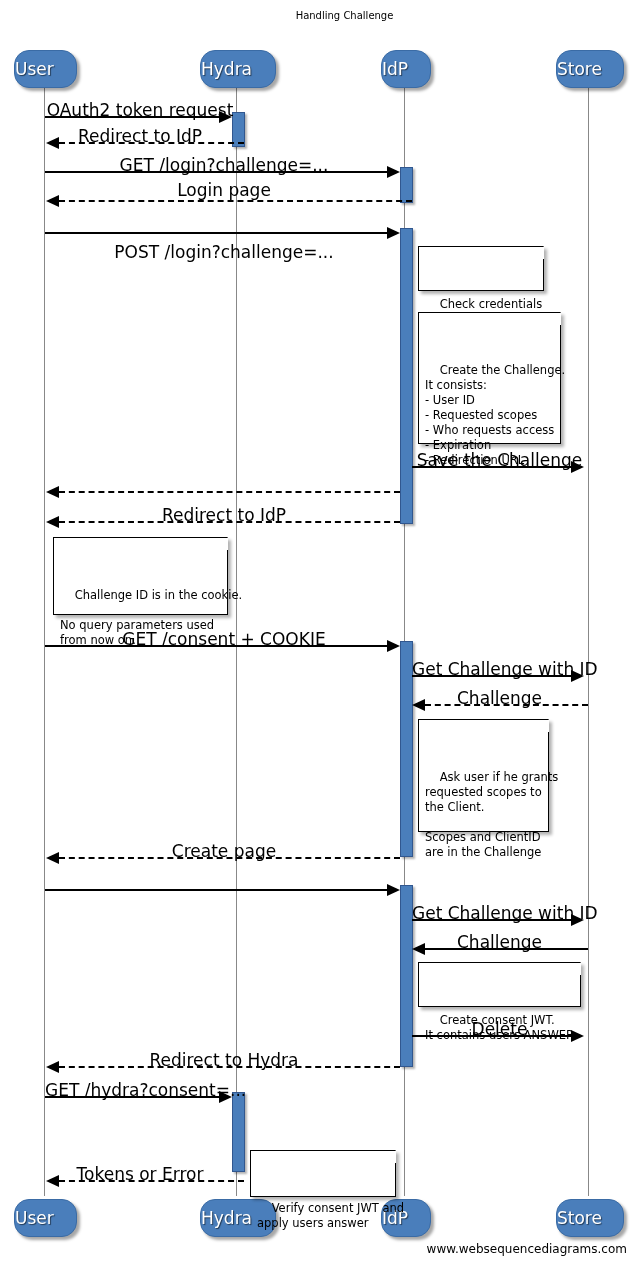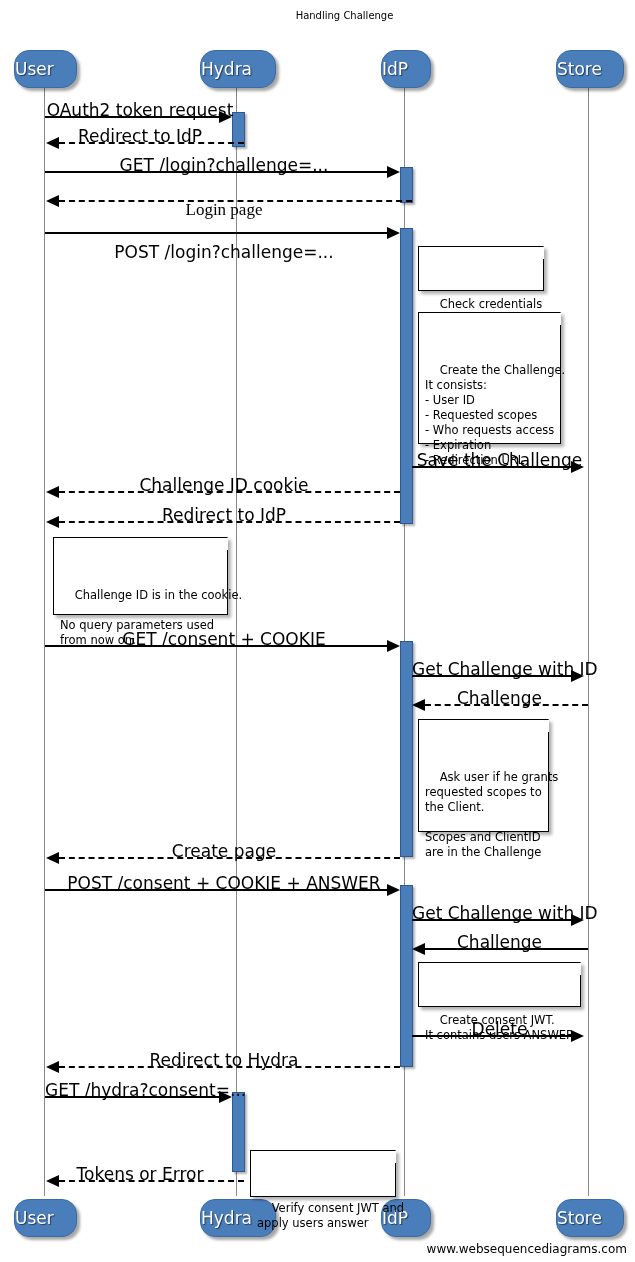--- a/index.html
+++ b/index.html
@@ -185,21 +185,21 @@
   <div class="arrowhead right" style="left:219px; top:111px;"></div>
 
   <div class="msg-label" style="left:45px; top:126px; width:190px;">Redirect to IdP</div>
   <div class="msg dashed" style="left:59px; top:142px; width:185px;"></div>
   <div class="arrowhead left" style="left:46px; top:137px;"></div>
 
   <div class="msg-label" style="left:45px; top:155px; width:358px;">GET /login?challenge=...</div>
   <div class="msg" style="left:45px; top:171px; width:343px;"></div>
   <div class="arrowhead right" style="left:387px; top:166px;"></div>
 
-  <div class="msg-label" style="left:45px; top:200px; width:358px;font-family:Liberation Serif, serif;">Login page</div>
+  <div class="msg-label" style="left:45px; top:180px; width:358px;">Login page</div>
   <div class="msg dashed" style="left:59px; top:200px; width:353px;"></div>
   <div class="arrowhead left" style="left:46px; top:195px;"></div>
 
   <div class="msg-label" style="left:45px; top:216px; width:358px;margin-top:26px;">POST /login?challenge=...</div>
   <div class="msg" style="left:45px; top:232px; width:343px;"></div>
   <div class="arrowhead right" style="left:387px; top:227px;"></div>
 
   <div class="note" style="left:418px; top:246px; width:126px; height:45px;">
     <span class="dogear"></span>
     <span class="dogear-line"></span>
@@ -216,21 +216,20 @@
 - Requested scopes
 - Who requests access
 - Expiration
 - Redirection URL</span>
   </div>
 
   <div class="msg-label" style="left:412px; top:450px; width:175px;">Save the Challenge</div>
   <div class="msg" style="left:412px; top:466px; width:160px;"></div>
   <div class="arrowhead right" style="left:571px; top:461px;"></div>
 
-  <div class="msg-label" style="left:45px; top:475px; width:358px;">Challenge ID cookie</div>
   <div class="msg dashed" style="left:59px; top:491px; width:341px;"></div>
   <div class="arrowhead left" style="left:46px; top:486px;"></div>
 
   <div class="msg-label" style="left:45px; top:505px; width:358px;">Redirect to IdP</div>
   <div class="msg dashed" style="left:59px; top:521px; width:341px;"></div>
   <div class="arrowhead left" style="left:46px; top:516px;"></div>
 
   <div class="note" style="left:53px; top:537px; width:175px; height:78px;">
     <span class="dogear"></span>
     <span class="dogear-line"></span>
@@ -260,21 +259,20 @@
 the Client.
 
 Scopes and ClientID
 are in the Challenge</span>
   </div>
 
   <div class="msg-label" style="left:45px; top:841px; width:358px;">Create page</div>
   <div class="msg dashed" style="left:59px; top:857px; width:341px;"></div>
   <div class="arrowhead left" style="left:46px; top:852px;"></div>
 
-  <div class="msg-label" style="left:45px; top:873px; width:358px;">POST /consent + COOKIE + ANSWER</div>
   <div class="msg" style="left:45px; top:889px; width:343px;"></div>
   <div class="arrowhead right" style="left:387px; top:884px;"></div>
 
   <div class="msg-label" style="left:412px; top:903px; width:175px;">Get Challenge with ID</div>
   <div class="msg" style="left:412px; top:919px; width:160px;"></div>
   <div class="arrowhead right" style="left:571px; top:914px;"></div>
 
   <div class="msg-label" style="left:412px; top:932px; width:175px;">Challenge</div>
   <div class="msg" style="left:425px; top:948px; width:163px;"></div>
   <div class="arrowhead left" style="left:412px; top:943px;"></div>

